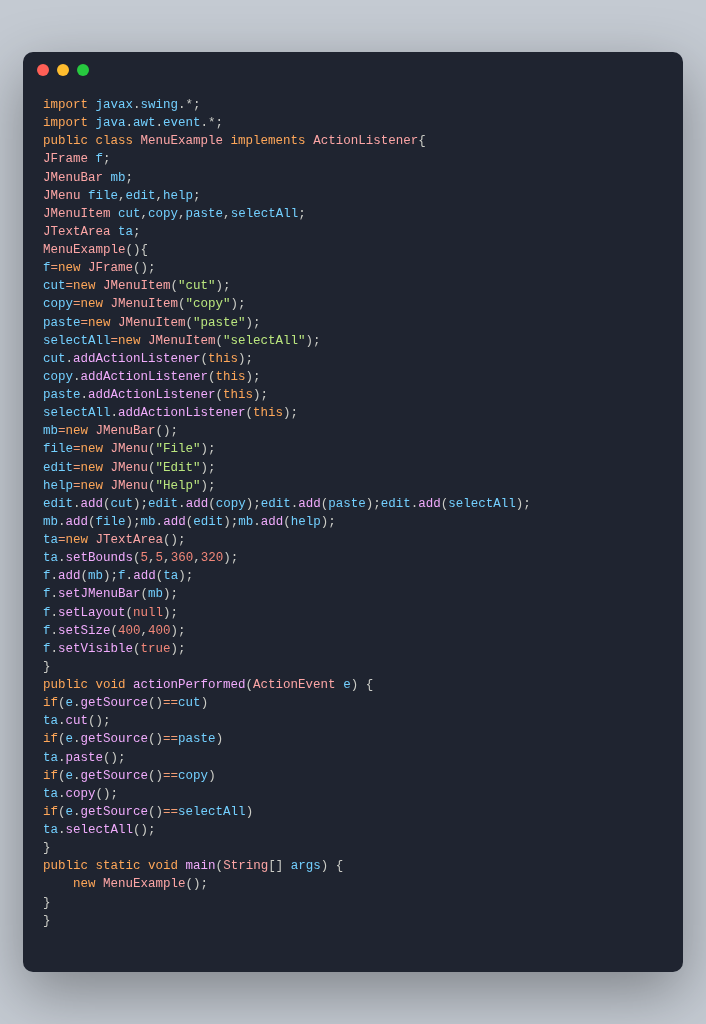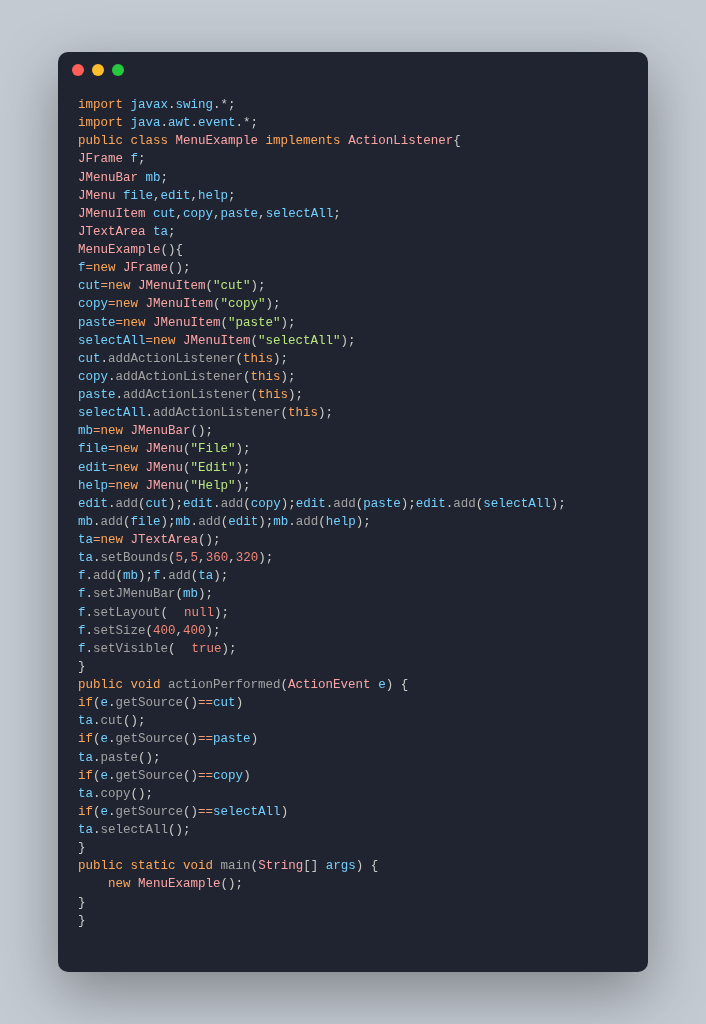--- a/index.html
+++ b/index.html
@@ -6,21 +6,21 @@
   body {
     background: #c4cad2;
     width: 706px;
     height: 1024px;
     display: flex;
     align-items: center;
     justify-content: center;
     font-family: 'SF Mono', Monaco, Menlo, Consolas, 'Courier New', monospace;
   }
   .window {
-    width: 590px;
+    width: 660px;
     height: 920px;
     background: #1f2430;
     border-radius: 10px;
     box-shadow: 0 20px 60px rgba(0,0,0,0.35);
     overflow: hidden;
   }
   .titlebar {
     height: 36px;
     display: flex;
     align-items: center;
@@ -37,24 +37,24 @@
   .dot.green { background: #27c93f; }
   .code {
     padding: 8px 20px 20px 20px;
     font-size: 12.5px;
     line-height: 1.45;
     color: #cbccc6;
     white-space: pre;
   }
   .k  { color: #ffa759; }  
   .cl { color: #fca5a5; }  
-  .fn { color: #a3a3a3; }  
+  .fn { color: #f0abfc; }  
   .s  { color: #bae67e; }  
   .n  { color: #f28779; }  
-  .b  { color: #f28779; margin-left: 16px; }  
+  .b  { color: #f28779; }  
   .p  { color: #cbccc6; }  
   .v  { color: #73d0ff; }  
   .op { color: #f29e74; }  
 </style>
 </head>
 <body>
 
 <div class="window">
   <div class="titlebar">
     <div class="dot red"></div>

